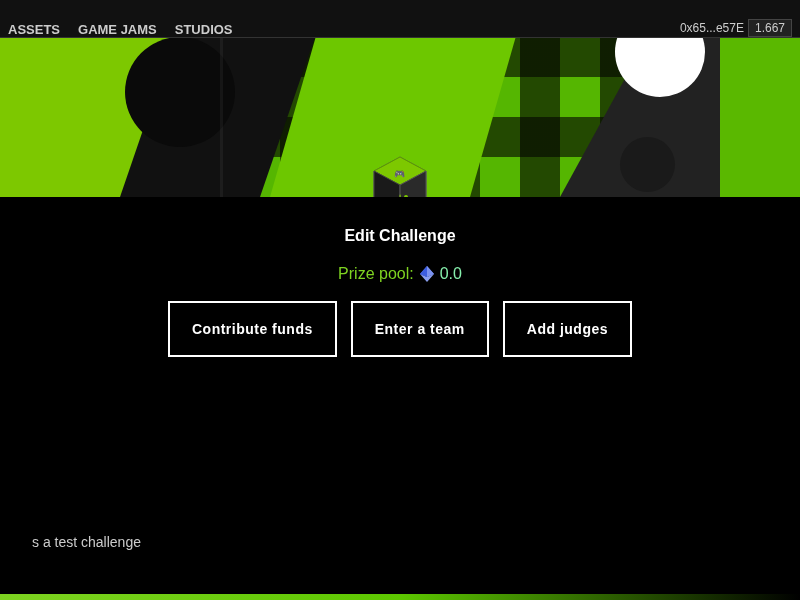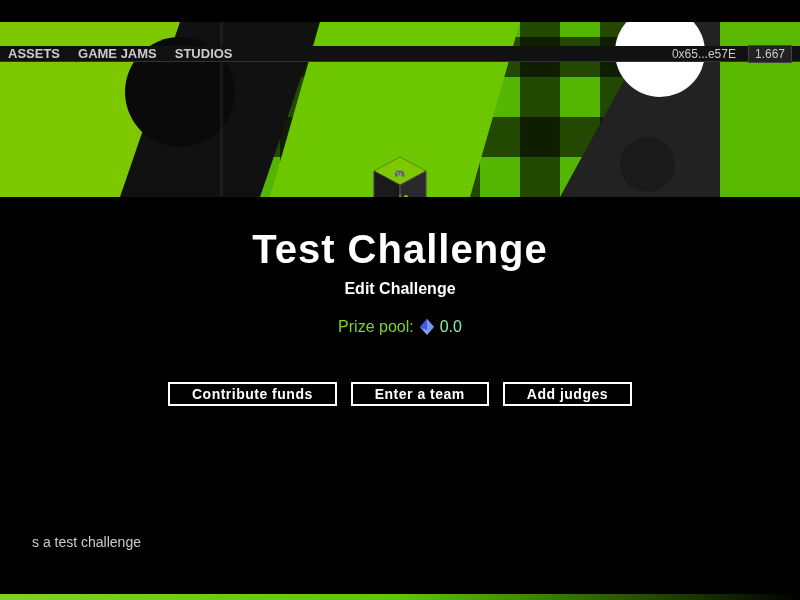--- a/index.html
+++ b/index.html
@@ -13,42 +13,41 @@
       overflow: hidden;
       position: relative;
     }
 
     
     .nav {
       position: absolute;
       top: 0;
       left: 0;
       right: 0;
-      height: 16px;
+      height: 38px;
       background: #111;
       display: flex;
-      align-items: center;
+      align-items: flex-end;
       padding: 0 8px;
       z-index: 10;
       border-bottom: 1px solid #333;
-      margin-top: 46px;
     }
     .nav-item {
       color: #ccc;
       font-size: 13px;
       font-weight: bold;
       margin-right: 18px;
       cursor: pointer;
       text-transform: uppercase;
     }
     .nav-wallet {
       margin-left: auto;
       display: flex;
       align-items: center;
-      gap: 12px;
+      gap: 4px;
     }
     .wallet-address {
       color: #ccc;
       font-size: 12px;
     }
     .wallet-balance {
       background: #222;
       color: #ccc;
       font-size: 12px;
       padding: 1px 6px;
@@ -167,26 +166,25 @@
     .buttons-row {
       display: flex;
       gap: 14px;
       margin-bottom: 20px;
     }
 
     .btn {
       background: #000;
       color: #fff;
       border: 2px solid #fff;
-      padding: 2px 22px;
+      padding: 18px 22px;
       font-size: 14px;
       font-weight: bold;
       cursor: pointer;
       letter-spacing: 0.5px;
-      margin-top: 28px;
     }
 
     
     .description {
       position: absolute;
       bottom: 50px;
       left: 32px;
       font-size: 14px;
       color: #ccc;
     }
@@ -250,21 +248,20 @@
       <polygon points="58,18 32,32 32,60 58,46" fill="#2a2a2a" stroke="#555" stroke-width="1"></polygon>
 
       <text x="32" y="50" text-anchor="middle" font-size="14" fill="#7dc800">+</text>
       <circle cx="38" cy="44" r="2" fill="#7dc800"></circle>
       <text x="32" y="24" text-anchor="middle" font-size="9" fill="#fff" font-weight="bold">🎮</text>
     </svg>
   </div>
 </div>
 
 <div class="main">
-  <h1 class="challenge-title">Test Challenge</h1>
 
   <p class="edit-challenge">Edit Challenge</p>
 
   <div class="prize-pool">
     <span class="prize-label">Prize pool:</span>
     <svg class="eth-icon" viewBox="0 0 18 18" xmlns="http://www.w3.org/2000/svg">
       <polygon points="9,1 16,9 9,12 2,9" fill="#627eea"></polygon>
       <polygon points="9,12 16,9 9,17 2,9" fill="#8a9ff0"></polygon>
       <polygon points="9,1 9,12 2,9" fill="#3c5de0"></polygon>
       <polygon points="9,1 9,12 16,9" fill="#7b92f0"></polygon>

